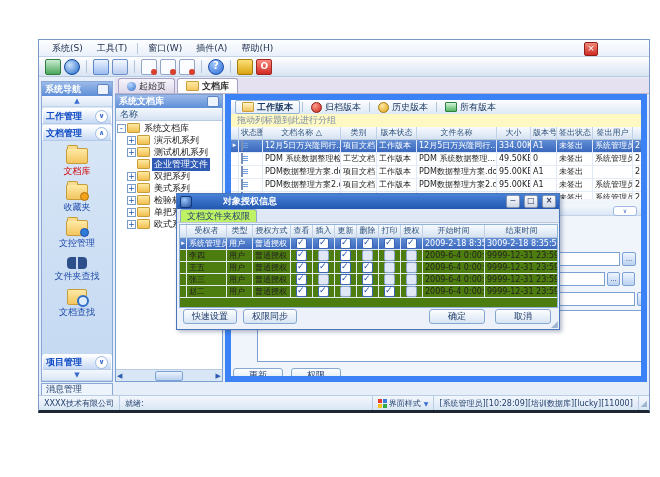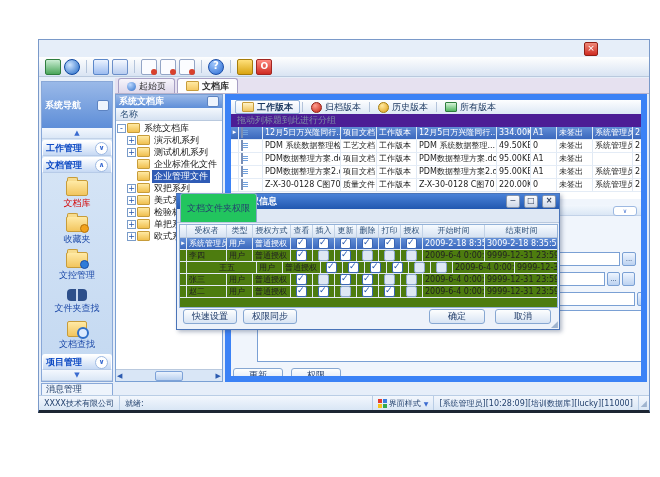--- a/index.html
+++ b/index.html
@@ -25,21 +25,21 @@
      content:"";position:absolute;right:-1px;bottom:-1px;width:6px;height:6px;border-radius:50%;background:#d8402c;}
   .ic-help-icon{background:radial-gradient(circle at 35% 30%,#9ec5fa,#2b6cd4);border-radius:50%;border:1px solid #1b4ea8;}
   .ic-help-icon:after{content:"?";position:absolute;left:4px;top:0px;color:#fff;font-size:10px;font-weight:bold;}
   .ic-lock-icon{background:linear-gradient(#ffe07a,#d9a410);border:1px solid #a57c0a;border-radius:2px;}
   .ic-power-icon{background:linear-gradient(#ff8a80,#cf2b22);border:1px solid #a02622;border-radius:2px;}
   .ic-power-icon:after{content:"O";position:absolute;left:3.5px;top:1px;color:#fff;font-size:9px;font-weight:bold;}
   
   .sidebar{position:absolute;left:2px;top:41px;width:72px;bottom:28px;background:linear-gradient(#dce9f8,#c3d8f1);
            border:1px solid #89a8d8;box-sizing:border-box;display:flex;flex-direction:column;overflow:hidden;}
   .sb-title{height:14px;background:linear-gradient(#9ab9e8,#5e8ed8);color:#fff;font-weight:bold;
-            display:flex;align-items:center;justify-content:space-between;padding:16px 3px;}
+            display:flex;align-items:center;justify-content:space-between;padding:0 3px;}
   .sb-title-btn{width:10px;height:9px;background:#eef4fd;border:1px solid #5c83c2;border-radius:2px;}
   .sb-scroll{height:10px;background:linear-gradient(#f4f8fe,#dbe7f6);border-bottom:1px solid #c2d2e8;
              display:flex;align-items:center;justify-content:center;color:#3a6bd0;font-size:7px;}
   .sb-group{height:14px;margin-top:1px;background:linear-gradient(#ffffff,#c6d9f4);color:#0f4bc4;font-weight:bold;
             display:flex;align-items:center;justify-content:space-between;padding:0 3px;border-radius:3px 3px 0 0;
             border:1px solid #ffffff;border-bottom:1px solid #b7cbe8;}
   .sb-chev{width:11px;height:11px;border-radius:50%;background:#fff;border:1px solid #9db9e2;color:#3a6bd0;
            font-size:7px;line-height:10px;text-align:center;}
   .sb-items{flex:1;display:flex;flex-direction:column;align-items:center;padding-top:3px;gap:1px;overflow:hidden;}
   .sb-item{display:flex;flex-direction:column;align-items:center;width:100%;padding:1px 0;cursor:pointer;}
@@ -96,21 +96,21 @@
         box-sizing:border-box;overflow:hidden;}
   .vtabs{position:absolute;left:0;top:0;right:0;height:14px;background:linear-gradient(#fdfeff,#dde8f5);
         border-bottom:1px solid #c2d2e8;display:flex;align-items:center;padding-left:4px;gap:2px;}
   .vtab{display:flex;align-items:center;gap:3px;padding:0 6px;height:12px;color:#19365e;}
   .vtab.active{border:1px solid #93b2d8;border-radius:2px;background:linear-gradient(#ffffff,#e4edf8);font-weight:bold;}
   .vtsep{width:1px;height:10px;background:#b4c4da;}
   .vt-work-icon{width:10px;height:8px;background:linear-gradient(#fff3c8,#f2c55e);border:1px solid #c79c3a;border-radius:1px;}
   .vt-archive-icon{width:9px;height:9px;border-radius:50%;background:radial-gradient(circle at 35% 30%,#ff9d8d,#c62315);border:1px solid #8f1f16;}
   .vt-history-icon{width:9px;height:9px;border-radius:50%;background:radial-gradient(circle at 35% 30%,#ffe9a0,#e0a016);border:1px solid #a57c0a;}
   .vt-all-icon{width:10px;height:8px;background:linear-gradient(#d6f3d9,#53b863);border:1px solid #2e7d3e;border-radius:1px;}
-  .grouphint{position:absolute;left:0;top:14px;right:0;height:13px;background:#4c1d95;border-bottom:1px solid #c9d8ec;
+  .grouphint{position:absolute;left:0;top:14px;right:0;height:13px;background:#fef9c3;border-bottom:1px solid #c9d8ec;
         display:flex;align-items:center;padding-left:6px;color:#7d8ca5;}
   .mtable{position:absolute;left:0;top:27px;width:411px;height:72px;background:#fff;overflow:hidden;}
   .mrow{display:flex;height:12px;border-bottom:1px solid #e4ecf6;white-space:nowrap;}
   .mrow.hdr{background:linear-gradient(#f7fbff,#d6e2f2);border-bottom:1px solid #b9c9de;color:#30527a;}
   .mcell{flex:none;overflow:hidden;padding:0 2px;font-size:8px;line-height:12px;border-right:1px solid #e0e9f4;box-sizing:border-box;}
   .mrow.hdr .mcell{border-right:1px solid #c2d2e6;text-align:center;}
   .mrow.sel{background:linear-gradient(#628ed6,#3a68bd);color:#fff;}
   .doc-icon{width:8px;height:10px;background:#fff;border:1px solid #7a8fb5;margin:1px auto;position:relative;}
   .doc-icon:after{content:"";position:absolute;left:1px;top:2px;width:5px;height:5px;
         background:repeating-linear-gradient(#6fa0dd 0 1px,transparent 1px 2px);}
@@ -145,21 +145,21 @@
   
   .dialog{position:absolute;left:176px;top:193px;width:384px;height:137px;background:#edf2fa;
         border:1px solid #4a74b8;box-shadow:2px 2px 4px rgba(40,60,100,.35);box-sizing:border-box;z-index:50;}
   .dlg-title{height:15px;background:linear-gradient(#4a82d8,#2258b0);color:#fff;font-weight:bold;
         display:flex;align-items:center;padding:0 3px;gap:3px;}
   .dlg-ic{width:10px;height:10px;background:radial-gradient(circle at 35% 30%,#9ec5fa,#1d4fa0);border:1px solid #133a78;border-radius:2px;}
   .dlg-title .ttl{flex:1;overflow:hidden;white-space:nowrap;margin-left:28px;}
   .dlg-wbtn{width:12px;height:11px;background:linear-gradient(#fbfcfe,#cfd8e8);border:1px solid #8494ae;
         border-radius:2px;color:#31415e;font-size:8px;line-height:10px;text-align:center;margin-left:1px;}
   .dlg-tabrow{height:13px;background:#dfe8f4;border-bottom:1px solid #b9c9de;display:flex;align-items:flex-end;padding-left:3px;}
-  .dlg-tab{height:12px;padding:8px 6px;background:#22c55e;border:1px solid #8ca8cc;border-bottom:none;
+  .dlg-tab{height:12px;padding:0 6px;background:#bef264;border:1px solid #8ca8cc;border-bottom:none;
         border-radius:3px 3px 0 0;color:#24426e;line-height:12px;}
   .dgrid{position:absolute;left:2px;top:30px;width:379px;height:84px;background:#4d7c0f;border:1px solid #93b2d8;
         box-sizing:border-box;overflow:hidden;}
   .drow{display:flex;height:11px;border-bottom:1px solid #e4ecf6;white-space:nowrap;}
   .drow.hdr{background:linear-gradient(#f7fbff,#d6e2f2);border-bottom:1px solid #b9c9de;color:#30527a;height:12px;}
   .dcell{flex:none;overflow:hidden;padding:0 2px;font-size:8px;line-height:11px;border-right:1px solid #e0e9f4;
         box-sizing:border-box;}
   .drow.hdr .dcell{border-right:1px solid #c2d2e6;text-align:center;line-height:12px;}
   .drow.sel{background:linear-gradient(#628ed6,#3a68bd);color:#fff;}
   .cbwrap{display:flex;align-items:center;justify-content:center;padding:0!important;}
@@ -170,20 +170,28 @@
   .dlg-btns .xpbtn{position:absolute;height:15px;}
   .dlg-grip{position:absolute;right:1px;bottom:0;color:#9fb4cf;font-size:9px;}
   .gutter{text-align:center;color:inherit;font-size:7px;line-height:11px;padding:0!important;}
 </style>
 </head>
 <body>
 
 <div class="page">
   <div class="win">
 
+    <div class="menubar" id="menubar">
+        <span class="mi">系统(S)</span>
+        <span class="mi">工具(T)</span>
+        <span class="msep"></span>
+        <span class="mi">窗口(W)</span>
+        <span class="mi">插件(A)</span>
+        <span class="mi">帮助(H)</span>
+      </div>
     <div class="toolbar" id="toolbar">
         <span class="tbi ic-workstation-icon"></span>
         <span class="tbi ic-globe-icon"></span>
         <span class="tsep"></span>
         <span class="tbi ic-open-folder-icon"></span>
         <span class="tbi ic-window-icon"></span>
         <span class="tsep"></span>
         <span class="tbi ic-mail-send-icon"></span>
         <span class="tbi ic-mail-receive-icon"></span>
         <span class="tbi ic-mail-refresh-icon"></span>
@@ -269,25 +277,20 @@
           <div class="tr-row" style="padding-left: 10px;">
             <span class="tr-exp">+</span>
             <span class="tr-folder"></span>
             <span class="tr-lbl">演示机系列</span>
           </div>
           <div class="tr-row" style="padding-left: 10px;">
             <span class="tr-exp">+</span>
             <span class="tr-folder"></span>
             <span class="tr-lbl">测试机机系列</span>
           </div>
-          <div class="tr-row" style="padding-left: 10px;">
-            <span class="tr-exp none"></span>
-            <span class="tr-folder"></span>
-            <span class="tr-lbl">企业标准化文件</span>
-          </div>
           <div class="tr-row sel" style="padding-left: 10px;">
             <span class="tr-exp none"></span>
             <span class="tr-folder"></span>
             <span class="tr-lbl">企业管理文件</span>
           </div>
           <div class="tr-row" style="padding-left: 10px;">
             <span class="tr-exp">+</span>
             <span class="tr-folder"></span>
             <span class="tr-lbl">双把系列</span>
           </div>
@@ -338,20 +341,33 @@
           <span class="vtsep"></span>
           <div class="vtab">
             <span class="vt-all-icon"></span>
             <span>所有版本</span>
           </div>
         </div>
       <div class="grouphint">
         <span>拖动列标题到此进行分组</span>
       </div>
       <div class="mtable" id="mtable">
+          <div class="mrow hdr">
+            <div class="mcell gutter" style="width: 8px;"></div>
+            <div class="mcell" style="width: 24px;">状态图</div>
+            <div class="mcell" style="width: 78px;">文档名称 △</div>
+            <div class="mcell" style="width: 36px;">类别</div>
+            <div class="mcell" style="width: 40px;">版本状态</div>
+            <div class="mcell" style="width: 80px;">文件名称</div>
+            <div class="mcell" style="width: 34px;">大小</div>
+            <div class="mcell" style="width: 26px;">版本号</div>
+            <div class="mcell" style="width: 36px;">签出状态</div>
+            <div class="mcell" style="width: 40px;">签出用户</div>
+            <div class="mcell" style="width: 9px;"></div>
+          </div>
           <div class="mrow sel">
             <div class="mcell gutter" style="width: 8px;">▸</div>
             <div class="mcell" style="width: 24px;"><span class="doc-icon"></span></div>
             <div class="mcell" style="width: 78px;">12月5日万兴隆同行...</div>
             <div class="mcell" style="width: 36px;">项目文档</div>
             <div class="mcell" style="width: 40px;">工作版本</div>
             <div class="mcell" style="width: 80px;">12月5日万兴隆同行...</div>
             <div class="mcell" style="width: 34px;">334.00KB</div>
             <div class="mcell" style="width: 26px;">A1</div>
             <div class="mcell" style="width: 36px;">未签出</div>
@@ -521,21 +537,21 @@
             <span class="cb"></span>
           </div>
           <div class="dcell cbwrap" style="width: 22px;">
             <span class="cb"></span>
           </div>
           <div class="dcell" style="width: 62px;">2009-6-4 0:00:00</div>
           <div class="dcell" style="width: 74px;">9999-12-31 23:59:59</div>
         </div>
         <div class="drow">
           <div class="dcell gutter" style="width: 7px;"></div>
-          <div class="dcell" style="width: 40px; margin-left: 30px;">王五</div>
+          <div class="dcell" style="width: 40px;">王五</div>
           <div class="dcell" style="width: 26px;">用户</div>
           <div class="dcell" style="width: 38px;">普通授权</div>
           <div class="dcell cbwrap" style="width: 22px;">
             <span class="cb on"></span>
           </div>
           <div class="dcell cbwrap" style="width: 22px;">
             <span class="cb on"></span>
           </div>
           <div class="dcell cbwrap" style="width: 22px;">
             <span class="cb on"></span>

